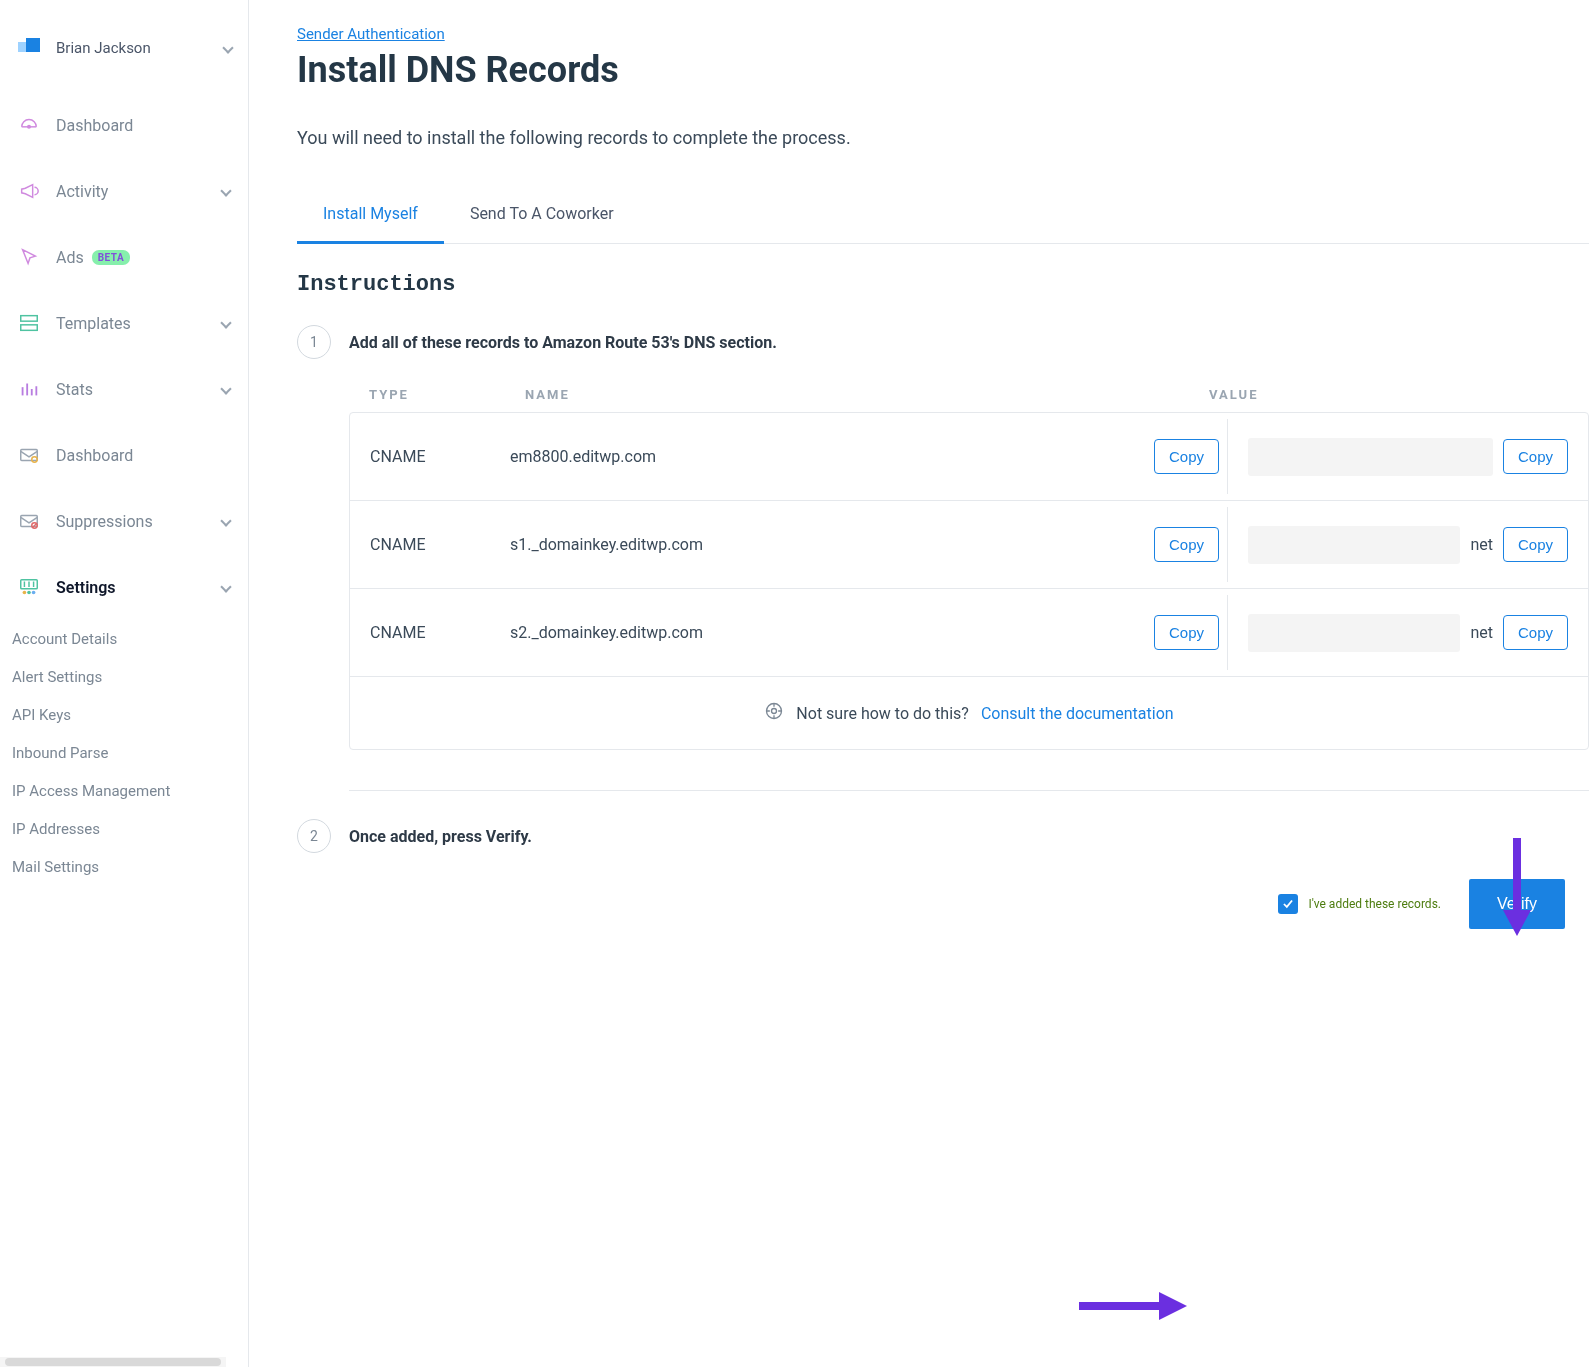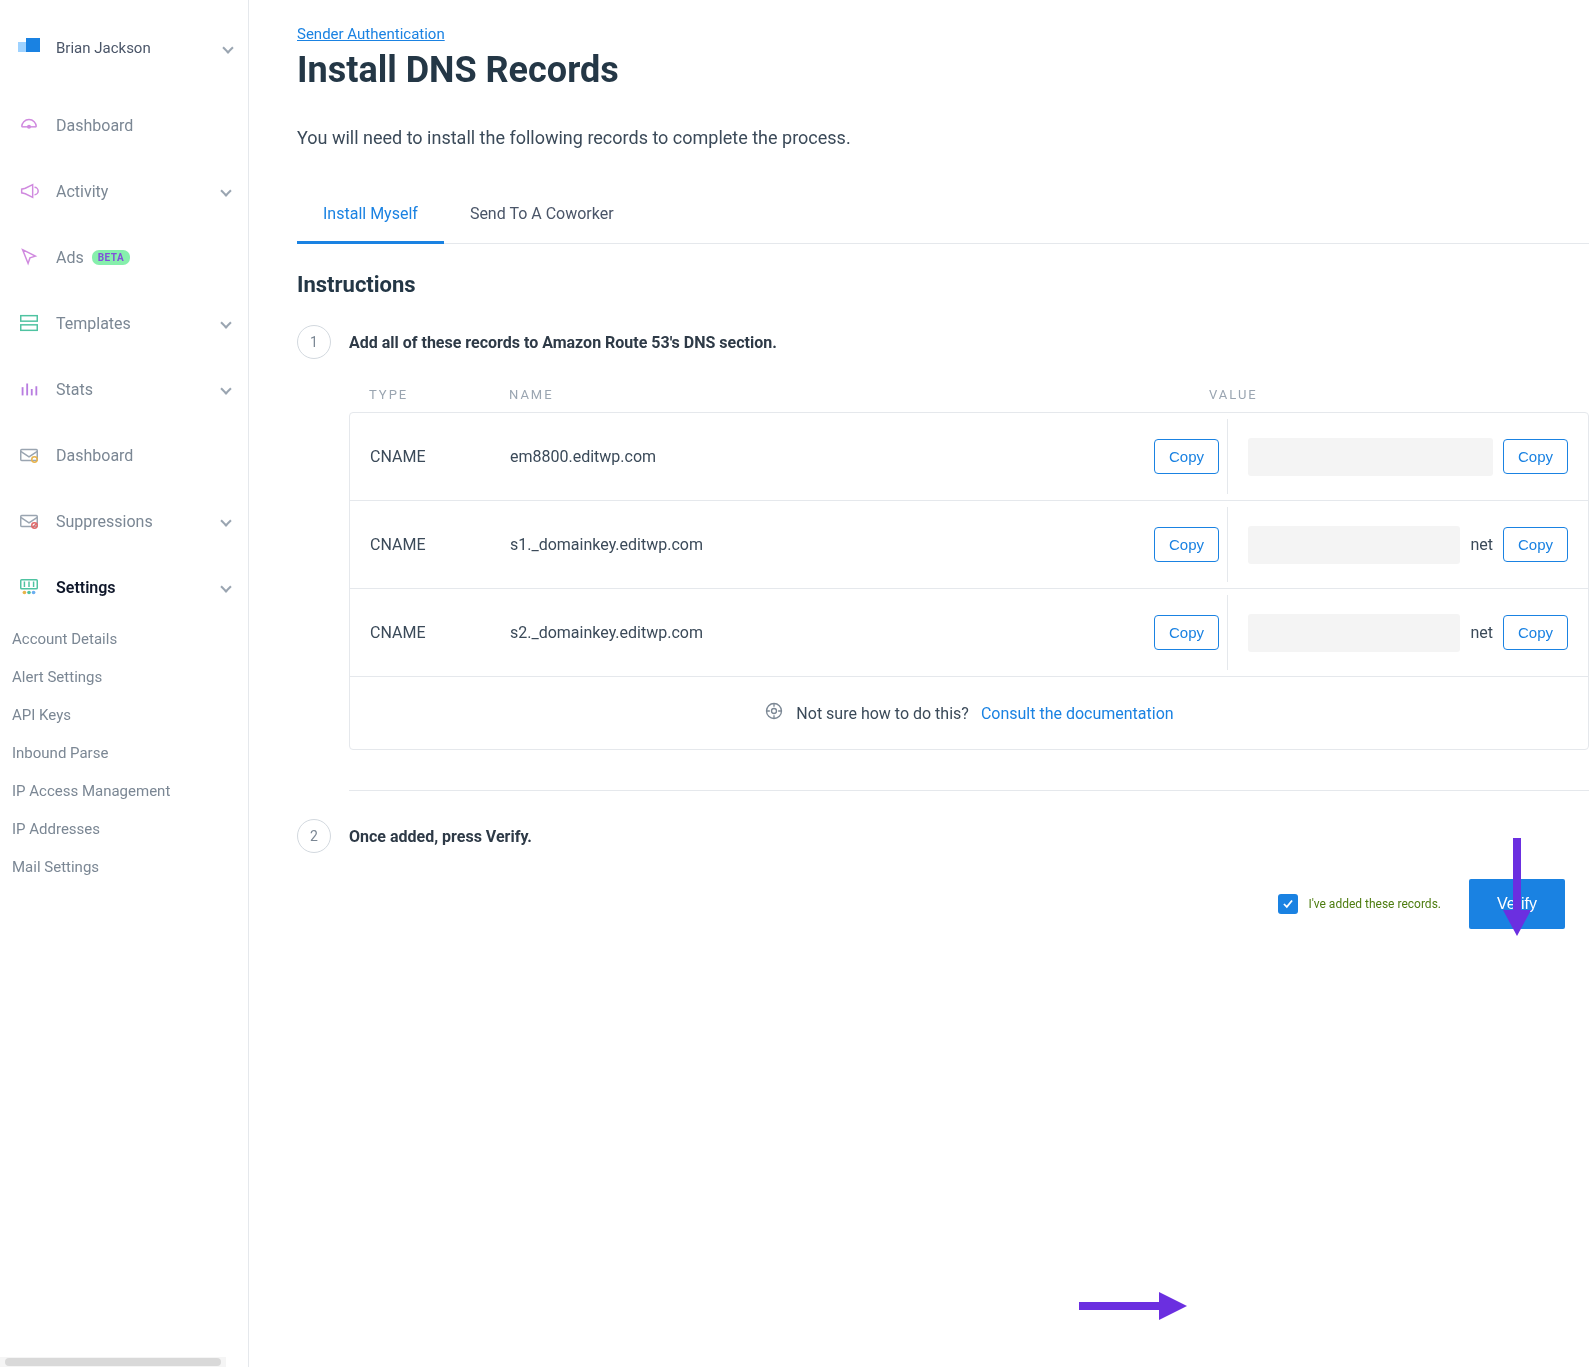--- a/index.html
+++ b/index.html
@@ -97,38 +97,38 @@
   }
   .tab {
     padding: 18px 26px; font-size: 16px; color: #4a5568; cursor: pointer;
   }
   .tab.active {
     color: #1a82e2; border-bottom: 3px solid #1a82e2;
     margin-bottom: -1px;
   }
 
   .section-title {
-    font-size: 22px; font-weight: 700; color: #243746; margin-top: 28px;
+    font-size: 22px; font-weight: 700; color: #243746; margin-top: 28px; font-family: Liberation Mono, monospace;
   }
 
   .step {
     display: flex; align-items: center; margin-top: 28px;
   }
   .step-num {
     width: 34px; height: 34px; border: 1px solid #d3d9df; border-radius: 50%;
     display: inline-flex; align-items: center; justify-content: center;
     color: #7b8794; font-size: 14px; margin-right: 18px;
   }
   .step-label { font-weight: 700; font-size: 16px; color: #2e3a47; }
 
   
   .records-wrap { margin-top: 18px; margin-left: 52px; }
   .records-head {
     display: flex; padding: 10px 20px;
-    color: #9aa5b1; font-size: 13px; letter-spacing: 2px; font-weight: 400;
+    color: #9aa5b1; font-size: 13px; letter-spacing: 2px; font-weight: 700; gap: 16px;
   }
   .col-type { width: 140px; }
   .col-name { flex: 1; }
   .col-value { width: 360px; }
   .records-body { border: 1px solid #e5e8ec; border-radius: 4px; overflow: hidden; }
   .record-row {
     display: flex; align-items: center;
     border-bottom: 1px solid #e5e8ec;
     min-height: 88px;
   }

